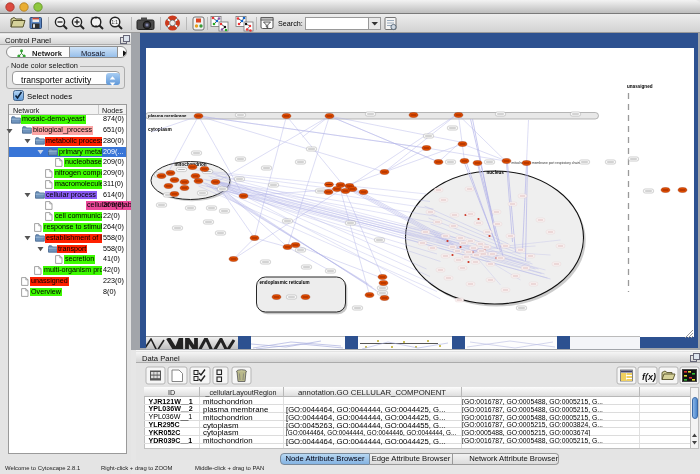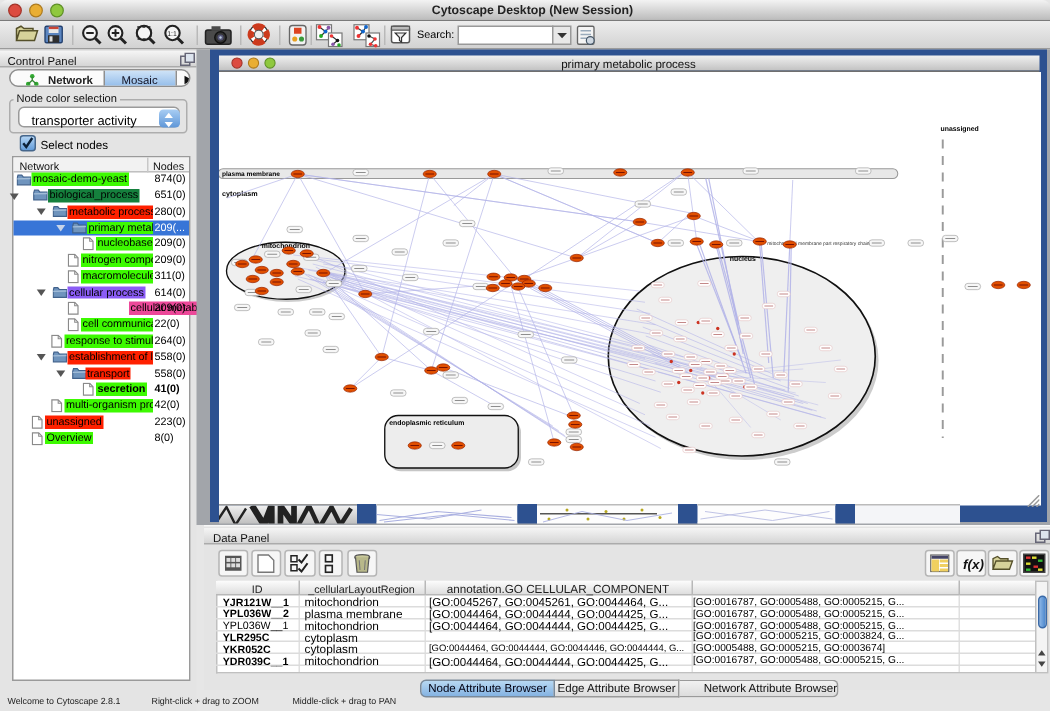--- a/index.html
+++ b/index.html
@@ -4,21 +4,20 @@
 body{width:700px;height:474px;font-family:"Liberation Sans",sans-serif;overflow:hidden;position:relative;background:#e6e6e6;}
 .abs{position:absolute;}
 </style></head><body>
 
 <div class="abs" style="left:0;top:0;width:700px;height:14px;background:linear-gradient(#f3f3f3,#bdbdbd);border-bottom:1px solid #7a7a7a;border-radius:5px 5px 0 0;">
   <svg class="abs" style="left:4px;top:2px" width="46" height="10">
     <circle cx="6" cy="5" r="4.2" fill="#dc4b40" stroke="#a33227" stroke-width="0.8"></circle>
     <circle cx="20" cy="5" r="4.2" fill="#e9ae33" stroke="#ad7a1d" stroke-width="0.8"></circle>
     <circle cx="34" cy="5" r="4.2" fill="#8fc83e" stroke="#5e8f25" stroke-width="0.8"></circle>
   </svg>
-  <div class="abs" style="left:10px;right:0;top:2px;text-align:center;font-size:8.2px;font-weight:bold;color:#222;">Cytoscape Desktop (New Session)</div>
 </div>
 
 <div class="abs" style="left:0;top:14px;width:700px;height:19px;background:linear-gradient(#ededed,#d2d2d2);border-bottom:1px solid #9a9a9a;"></div>
 
 <svg style="position:absolute;left:0;top:14px" width="700" height="19">
   <g stroke="#b9b9b9" stroke-width="1">
     <line x1="48.5" y1="3" x2="48.5" y2="16"></line>
       <line x1="131.5" y1="3" x2="131.5" y2="16"></line>
     <line x1="160.5" y1="3" x2="160.5" y2="16"></line>
       <line x1="186.5" y1="3" x2="186.5" y2="16"></line>
@@ -176,21 +175,21 @@
     <span style="position:absolute;left:94px;top:1px;color:#000;font-size:7.2px;line-height:8.8px;">874(0)</span>
   </div>
 <div style="position:absolute;left:9px;top:124.98px;width:117px;height:10.78px;">
     <svg style="position:absolute;left:-3px;top:2.59px" width="7" height="6">
       <path d="M0.5 1 L6.5 1 L3.5 5.3 Z" fill="#555"></path>
     </svg>
     <svg style="position:absolute;left:13px;top:1.39px" width="10" height="8">
       <path d="M0.5 2.5 L0.5 7.2 L9.3 7.2 L9.3 2 L4.5 2 L3.5 0.8 L1 0.8 Z" fill="#6f94bd" stroke="#41628c" stroke-width="0.8"></path>
       <path d="M0.5 3.3 L9.3 3.0" stroke="#a3bdd8" stroke-width="0.9"></path>
     </svg>
-    <span style="position:absolute;left:23px;top:1px;background:#15803d;color:#000;font-size:7.2px;line-height:8.8px;padding:0 1px;white-space:nowrap;max-width:70px;overflow:hidden;display:inline-block;">biological_process</span>
+    <span style="position:absolute;left:23px;top:1px;background:#fca5a5;color:#000;font-size:7.2px;line-height:8.8px;padding:0 1px;white-space:nowrap;max-width:70px;overflow:hidden;display:inline-block;">biological_process</span>
     <span style="position:absolute;left:94px;top:1px;color:#000;font-size:7.2px;line-height:8.8px;">651(0)</span>
   </div>
 <div style="position:absolute;left:9px;top:135.76px;width:117px;height:10.78px;">
     <svg style="position:absolute;left:15px;top:2.59px" width="7" height="6">
       <path d="M0.5 1 L6.5 1 L3.5 5.3 Z" fill="#555"></path>
     </svg>
     <svg style="position:absolute;left:26px;top:1.39px" width="10" height="8">
       <path d="M0.5 2.5 L0.5 7.2 L9.3 7.2 L9.3 2 L4.5 2 L3.5 0.8 L1 0.8 Z" fill="#6f94bd" stroke="#41628c" stroke-width="0.8"></path>
       <path d="M0.5 3.3 L9.3 3.0" stroke="#a3bdd8" stroke-width="0.9"></path>
     </svg>
@@ -282,21 +281,21 @@
     <svg style="position:absolute;left:28px;top:2.59px" width="7" height="6">
       <path d="M0.5 1 L6.5 1 L3.5 5.3 Z" fill="#555"></path>
     </svg>
     <svg style="position:absolute;left:39px;top:1.39px" width="10" height="8">
       <path d="M0.5 2.5 L0.5 7.2 L9.3 7.2 L9.3 2 L4.5 2 L3.5 0.8 L1 0.8 Z" fill="#6f94bd" stroke="#41628c" stroke-width="0.8"></path>
       <path d="M0.5 3.3 L9.3 3.0" stroke="#a3bdd8" stroke-width="0.9"></path>
     </svg>
     <span style="position:absolute;left:48px;top:1px;background:#ff2000;color:#000;font-size:7.2px;line-height:8.8px;padding:0 1px;white-space:nowrap;max-width:45px;overflow:hidden;display:inline-block;">transport</span>
     <span style="position:absolute;left:94px;top:1px;color:#000;font-size:7.2px;line-height:8.8px;">558(0)</span>
   </div>
-<div style="position:absolute;left:9px;top:254.34px;width:117px;height:10.78px;font-weight:bold;">
+<div style="position:absolute;left:9px;top:254.34px;width:117px;height:10.78px;">
     <svg style="position:absolute;left:46px;top:0.89px" width="8" height="9">
       <path d="M0.6 0.6 L4.8 0.6 L7 2.8 L7 8.4 L0.6 8.4 Z" fill="#fff" stroke="#8a8a8a" stroke-width="0.8"></path>
       <path d="M4.8 0.6 L4.8 2.8 L7 2.8" fill="none" stroke="#8a8a8a" stroke-width="0.7"></path>
     </svg>
     <span style="position:absolute;left:55px;top:1px;background:#3dfa00;color:#000;font-size:7.2px;line-height:8.8px;padding:0 1px;white-space:nowrap;max-width:38px;overflow:hidden;display:inline-block;">secretion</span>
     <span style="position:absolute;left:94px;top:1px;color:#000;font-size:7.2px;line-height:8.8px;">41(0)</span>
   </div>
 <div style="position:absolute;left:9px;top:265.12px;width:117px;height:10.78px;">
     <svg style="position:absolute;left:25px;top:0.89px" width="8" height="9">
       <path d="M0.6 0.6 L4.8 0.6 L7 2.8 L7 8.4 L0.6 8.4 Z" fill="#fff" stroke="#8a8a8a" stroke-width="0.8"></path>
@@ -318,28 +317,20 @@
       <path d="M0.6 0.6 L4.8 0.6 L7 2.8 L7 8.4 L0.6 8.4 Z" fill="#fff" stroke="#8a8a8a" stroke-width="0.8"></path>
       <path d="M4.8 0.6 L4.8 2.8 L7 2.8" fill="none" stroke="#8a8a8a" stroke-width="0.7"></path>
     </svg>
     <span style="position:absolute;left:21px;top:1px;background:#3dfa00;color:#000;font-size:7.2px;line-height:8.8px;padding:0 1px;white-space:nowrap;max-width:72px;overflow:hidden;display:inline-block;">Overview</span>
     <span style="position:absolute;left:94px;top:1px;color:#000;font-size:7.2px;line-height:8.8px;">8(0)</span>
   </div>
 
 <div class="abs" style="left:131px;top:33px;width:569px;height:317px;background:#a2a5aa;"></div>
 
 <div class="abs" style="left:140px;top:33px;width:558px;height:315px;background:#2d5190;">
-  <div class="abs" style="left:5.5px;top:3.5px;width:547px;height:11.5px;background:linear-gradient(#f0f0f0,#c2c2c2);border-bottom:1px solid #6f6f6f;">
-    <svg class="abs" style="left:8px;top:1.8px" width="32" height="8">
-      <circle cx="4" cy="4" r="3.4" fill="#dc4b40" stroke="#a33227" stroke-width="0.7"></circle>
-      <circle cx="15" cy="4" r="3.4" fill="#e9ae33" stroke="#ad7a1d" stroke-width="0.7"></circle>
-      <circle cx="26" cy="4" r="3.4" fill="#8fc83e" stroke="#5e8f25" stroke-width="0.7"></circle>
-    </svg>
-    <div class="abs" style="left:0;right:0;top:1.2px;text-align:center;font-size:7.7px;color:#111;">primary metabolic process</div>
-  </div>
   <div class="abs" style="left:5.5px;top:15px;width:548px;height:289px;background:#fff;overflow:hidden;">
     <svg width="548" height="289" viewBox="145.5 48 548 289">
 <rect x="145" y="112.5" width="453" height="6.5" rx="3.2" fill="#e8e8e8" stroke="#999" stroke-width="0.7"></rect>
 <text x="147.5" y="117.3" font-size="4.4" font-weight="bold" fill="#000">plasma membrane</text>
 <text x="147.5" y="130.5" font-size="4.8" font-weight="bold" fill="#000">cytoplasm</text>
 <ellipse cx="190" cy="180.5" rx="39.5" ry="19" fill="#585858" opacity="0.3" transform="translate(1.4,1.8)"></ellipse>
 <ellipse cx="190" cy="180.5" rx="39.5" ry="19" fill="#efefef" stroke="#111" stroke-width="0.9"></ellipse>
 <text x="174" y="165.5" font-size="4.6" font-weight="bold" fill="#000">mitochondrion</text>
 <ellipse cx="494" cy="237.5" rx="89" ry="66.5" fill="#555" opacity="0.3" transform="translate(2.2,2.6)"></ellipse>
 <ellipse cx="494" cy="237.5" rx="89" ry="66.5" fill="#efefef" stroke="#111" stroke-width="1.1"></ellipse>
@@ -1095,38 +1086,38 @@
   <div class="abs" style="left:495px;top:0;width:1px;height:10px;background:#b8b8b8;"></div>
 </div>
 <div class="abs" style="left:199px;top:397px;width:1px;height:51px;background:#e0e0e0;"></div>
 <div class="abs" style="left:283px;top:397px;width:1px;height:51px;background:#e0e0e0;"></div>
 <div class="abs" style="left:461px;top:397px;width:1px;height:51px;background:#e0e0e0;"></div>
 <div class="abs" style="left:639px;top:397px;width:1px;height:51px;background:#e0e0e0;"></div>
 <div class="abs" style="color:#000;">
 <div style="position:absolute;left:144px;top:397.0px;width:546px;height:7.86px;border-bottom:0.8px solid #dcdcdc;">
       <span style="position:absolute;left:4.5px;top:0.6px;font-weight:bold;font-size:7.1px;">YJR121W__1</span>
       <span style="position:absolute;left:59px;top:0;font-size:7.9px;">mitochondrion</span>
-      <span style="position:absolute;left:142px;top:0.3px;font-size:7.7px;white-space:nowrap;overflow:hidden;width:174px;display:inline-block;">[GO:0045267, GO:0045261, GO:0044464, G...</span>
       <span style="position:absolute;left:318px;top:0.8px;font-size:6.8px;white-space:nowrap;overflow:hidden;width:176px;display:inline-block;">[GO:0016787, GO:0005488, GO:0005215, G...</span>
     </div>
 <div style="position:absolute;left:144px;top:404.86px;width:546px;height:7.86px;border-bottom:0.8px solid #dcdcdc;">
       <span style="position:absolute;left:4.5px;top:0.6px;font-weight:bold;font-size:7.1px;">YPL036W__2</span>
       <span style="position:absolute;left:59px;top:0;font-size:7.9px;">plasma membrane</span>
       <span style="position:absolute;left:142px;top:0.3px;font-size:7.7px;white-space:nowrap;overflow:hidden;width:174px;display:inline-block;">[GO:0044464, GO:0044444, GO:0044425, G...</span>
       <span style="position:absolute;left:318px;top:0.8px;font-size:6.8px;white-space:nowrap;overflow:hidden;width:176px;display:inline-block;">[GO:0016787, GO:0005488, GO:0005215, G...</span>
     </div>
 <div style="position:absolute;left:144px;top:412.72px;width:546px;height:7.86px;border-bottom:0.8px solid #dcdcdc;">
       <span style="position:absolute;left:4.5px;top:0.6px;font-weight:normal;font-size:7.1px;">YPL036W__1</span>
       <span style="position:absolute;left:59px;top:0;font-size:7.9px;">mitochondrion</span>
       <span style="position:absolute;left:142px;top:0.3px;font-size:7.7px;white-space:nowrap;overflow:hidden;width:174px;display:inline-block;">[GO:0044464, GO:0044444, GO:0044425, G...</span>
       <span style="position:absolute;left:318px;top:0.8px;font-size:6.8px;white-space:nowrap;overflow:hidden;width:176px;display:inline-block;">[GO:0016787, GO:0005488, GO:0005215, G...</span>
     </div>
 <div style="position:absolute;left:144px;top:420.58px;width:546px;height:7.86px;border-bottom:0.8px solid #dcdcdc;">
       <span style="position:absolute;left:4.5px;top:0.6px;font-weight:bold;font-size:7.1px;">YLR295C</span>
       <span style="position:absolute;left:59px;top:0;font-size:7.9px;">cytoplasm</span>
+      <span style="position:absolute;left:142px;top:0.3px;font-size:7.7px;white-space:nowrap;overflow:hidden;width:174px;display:inline-block;">[GO:0045263, GO:0044444, GO:0044455, G...</span>
       <span style="position:absolute;left:318px;top:0.8px;font-size:6.8px;white-space:nowrap;overflow:hidden;width:176px;display:inline-block;">[GO:0016787, GO:0005215, GO:0003824, G...</span>
     </div>
 <div style="position:absolute;left:144px;top:428.44px;width:546px;height:7.86px;border-bottom:0.8px solid #dcdcdc;">
       <span style="position:absolute;left:4.5px;top:0.6px;font-weight:bold;font-size:7.1px;">YKR052C</span>
       <span style="position:absolute;left:59px;top:0;font-size:7.9px;">cytoplasm</span>
       <span style="position:absolute;left:142px;top:0.3px;font-size:6.3px;white-space:nowrap;overflow:hidden;width:174px;display:inline-block;">[GO:0044464, GO:0044444, GO:0044446, GO:0044444, G...</span>
       <span style="position:absolute;left:318px;top:0.8px;font-size:6.8px;white-space:nowrap;overflow:hidden;width:176px;display:inline-block;">[GO:0005488, GO:0005215, GO:0003674]</span>
     </div>
 <div style="position:absolute;left:144px;top:436.3px;width:546px;height:7.86px;border-bottom:0.8px solid #dcdcdc;">
       <span style="position:absolute;left:4.5px;top:0.6px;font-weight:bold;font-size:7.1px;">YDR039C__1</span>

